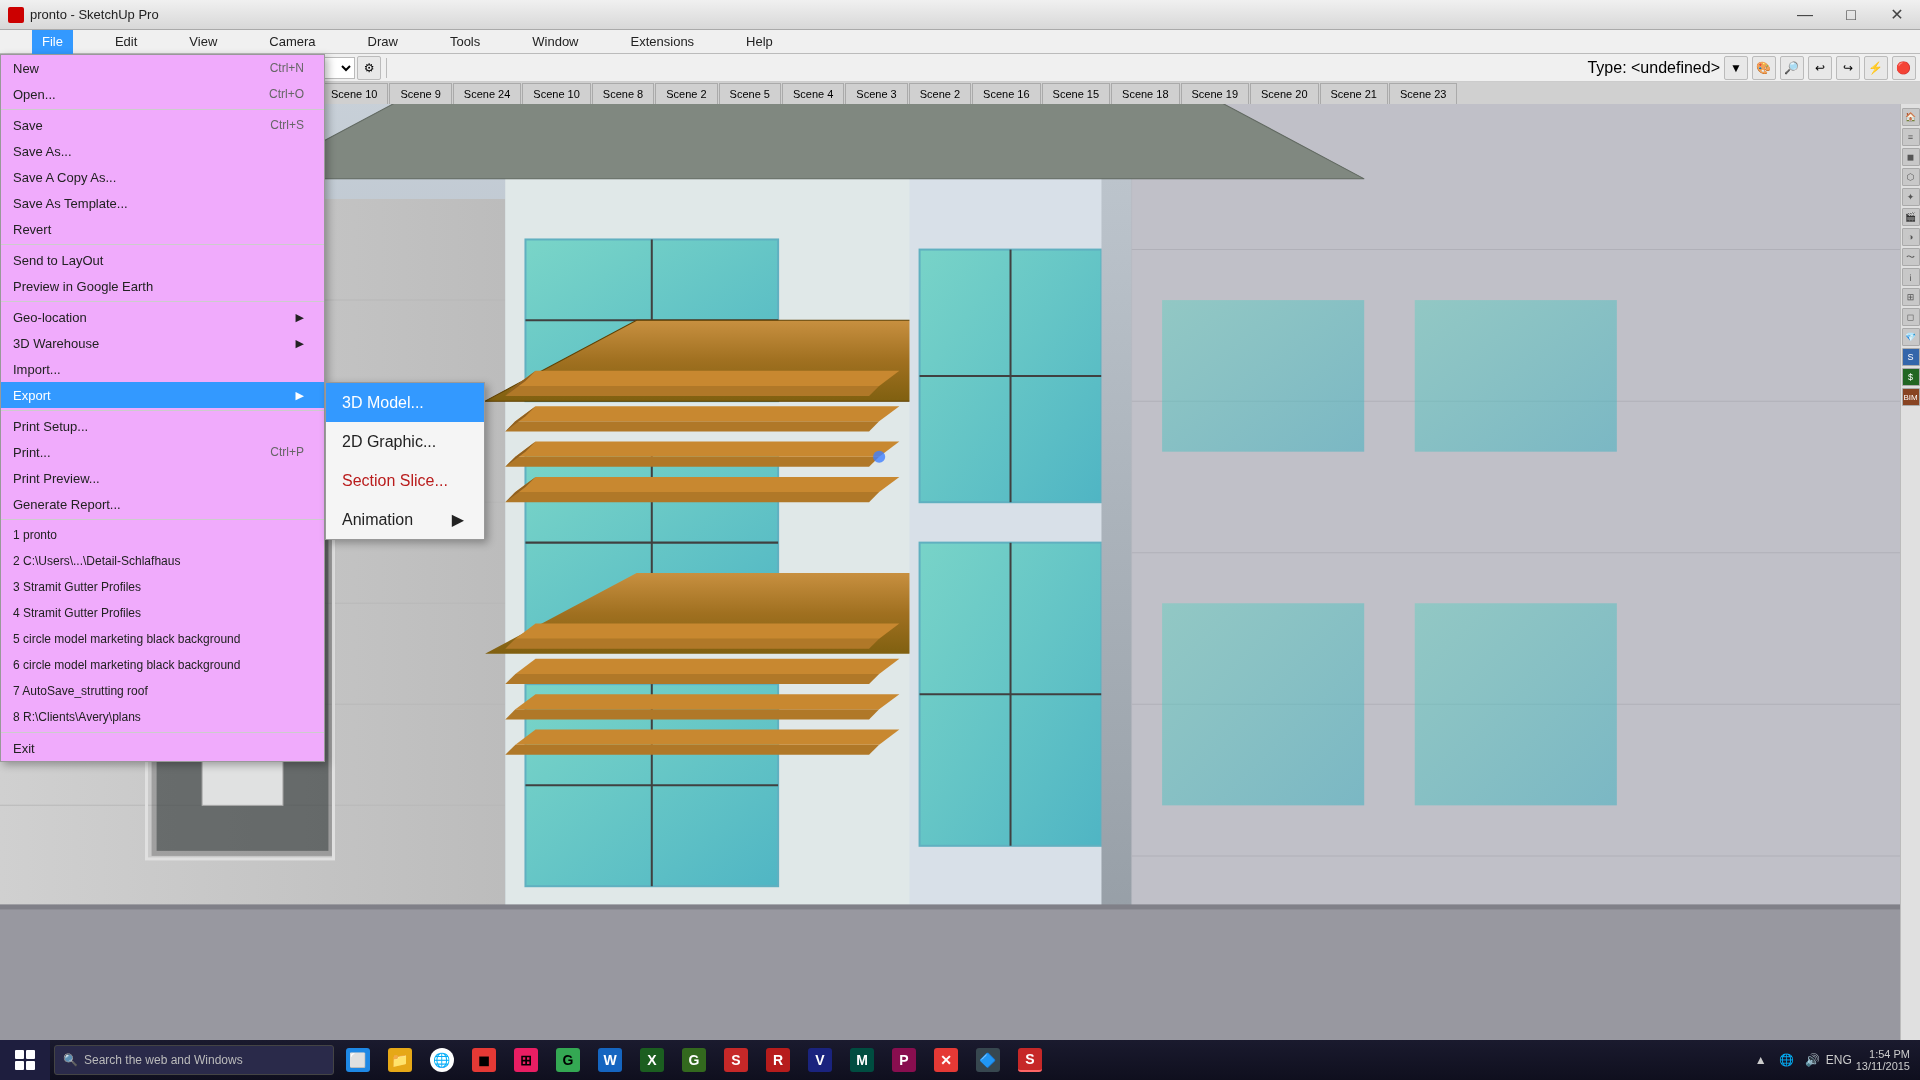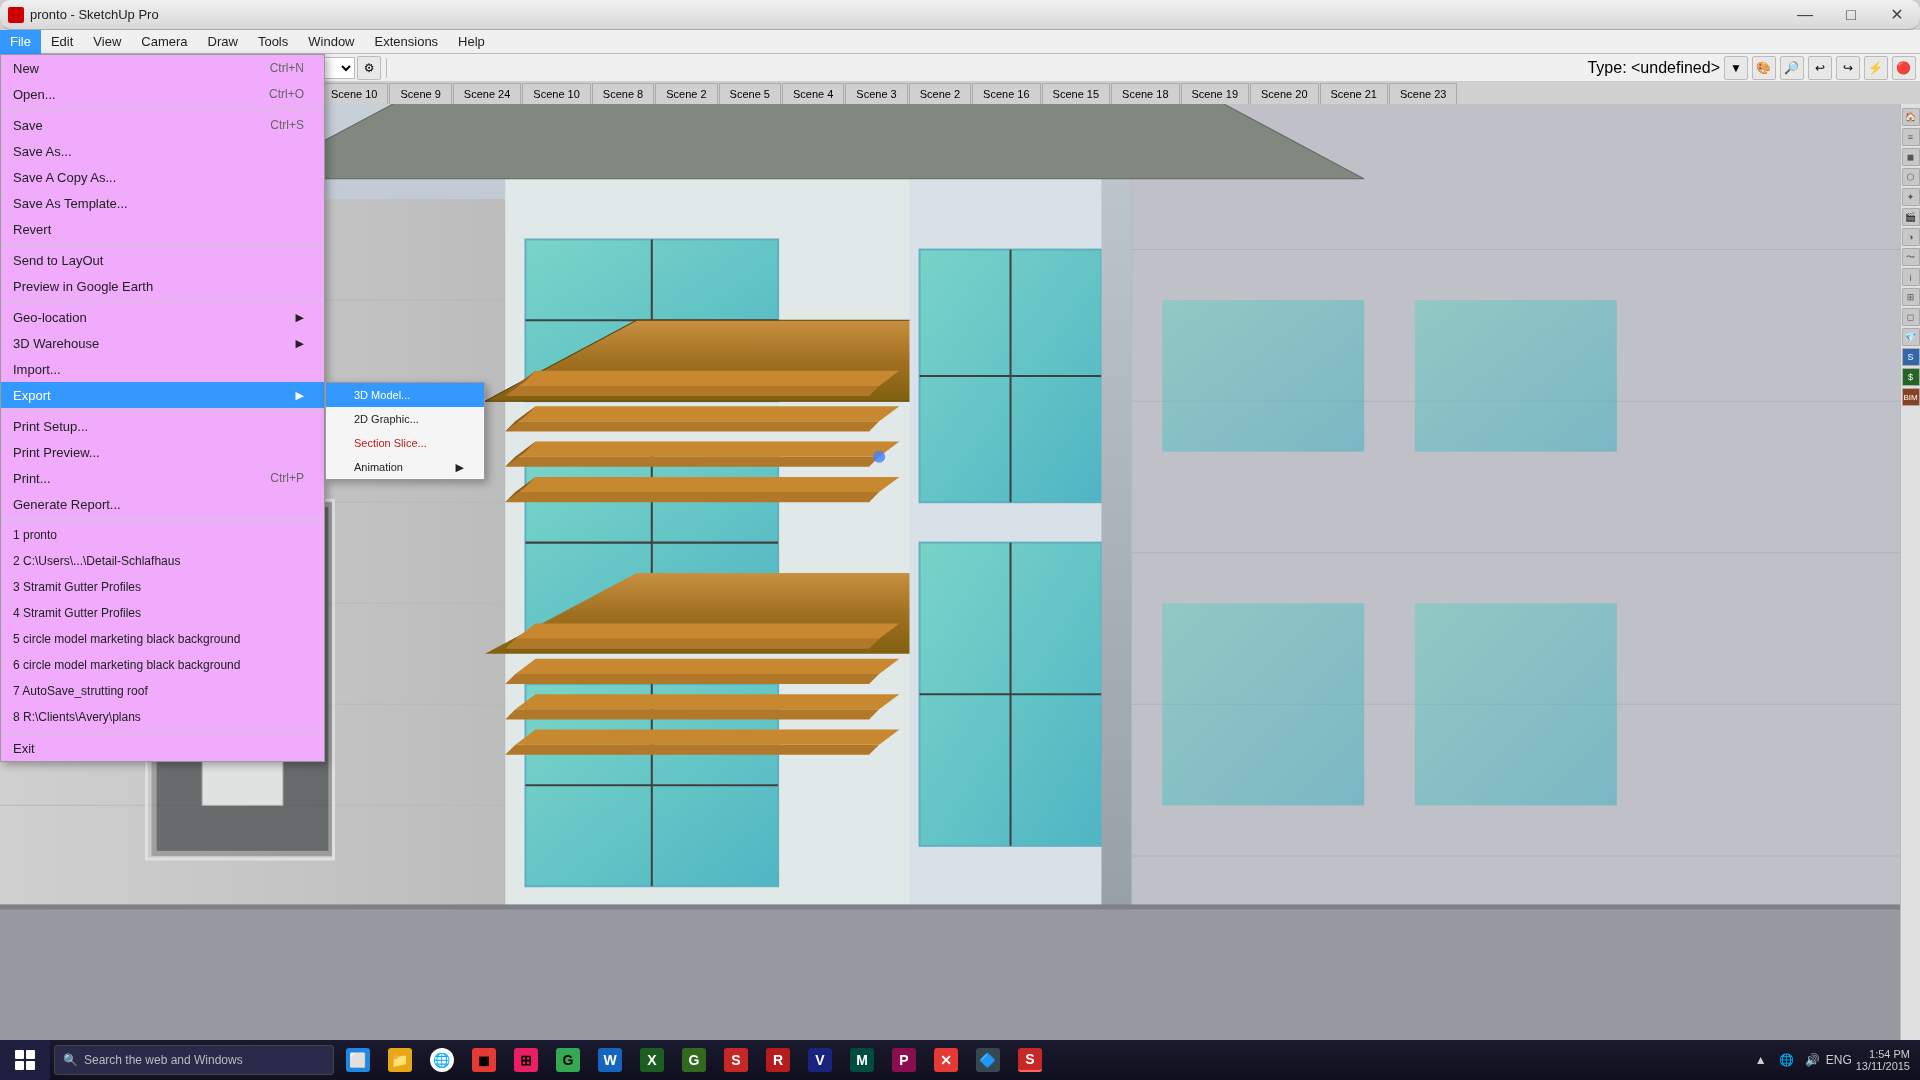--- a/index.html
+++ b/index.html
@@ -3,37 +3,37 @@
   <meta charset="utf-8">
   <style>
     * { margin: 0; padding: 0; box-sizing: border-box; }
     body { width: 1920px; height: 1080px; overflow: hidden; font-family: 'Segoe UI', Arial, sans-serif; font-size: 13px; background: #d0d0d0; position: relative; }
 
     
     #title-bar {
       position: absolute; top: 0; left: 0; width: 1920px; height: 30px;
       background: linear-gradient(to bottom, #f0f0f0, #d8d8d8);
       display: flex; align-items: center; justify-content: space-between;
-      border-bottom: 1px solid #aaa; z-index: 100; border-radius: 11px;
+      border-bottom: 1px solid #aaa; z-index: 100;
     }
     #title-bar-left { display: flex; align-items: center; gap: 6px; padding-left: 8px; }
     #title-bar-icon { width: 16px; height: 16px; background: #c00; border-radius: 2px; }
     #title-bar-text { font-size: 13px; color: #222; }
     #title-bar-controls { display: flex; align-items: center; height: 30px; }
     .title-btn { width: 46px; height: 30px; display: flex; align-items: center; justify-content: center; font-size: 16px; cursor: pointer; color: #444; }
 
     
     #menu-bar {
       position: absolute; top: 30px; left: 0; width: 1920px; height: 24px;
       background: #f0f0f0; display: flex; align-items: center;
       border-bottom: 1px solid #bbb; z-index: 100;
     }
     .menu-item {
       padding: 2px 10px; height: 24px; display: flex; align-items: center;
-      cursor: pointer; font-size: 13px; color: #222;
+      cursor: pointer; font-size: 13px; color: #222; margin-left: 32px;
     }
     .menu-item:hover, .menu-item.active { background: #3399ff; color: #fff; }
 
     
     #toolbar {
       position: absolute; top: 54px; left: 0; width: 1920px; height: 28px;
       background: #f0f0f0; display: flex; align-items: center; gap: 2px;
       border-bottom: 1px solid #ccc; padding: 0 4px; z-index: 100;
     }
     .toolbar-btn {
@@ -85,23 +85,23 @@
     .file-menu-arrow { font-size: 11px; }
     .recent-item { font-size: 12px; }
 
     
     #export-submenu {
       position: absolute; top: 54px; left: 325px; width: 160px;
       background: #f5f5f5; border: 1px solid #999; box-shadow: 3px 3px 8px rgba(0,0,0,0.3);
       z-index: 201;
     }
     .export-menu-item {
-      padding: 5px 20px 5px 28px; cursor: pointer; display: flex;
+      padding: 5px 20px 5px 16px; cursor: pointer; display: flex;
       justify-content: space-between; align-items: center; color: #222;
-      font-size: 11px; height: 24px;
+      font-size: 16px; height: 39px;
     }
     .export-menu-item.highlighted { background: #3399ff; color: #fff; }
     .export-menu-item.disabled { color: #b91c1c; cursor: default; }
     .export-menu-item.has-arrow { justify-content: space-between; }
 
     
     #right-panel {
       position: absolute; top: 104px; right: 0; width: 20px; bottom: 28px;
       background: #e0e0e0; border-left: 1px solid #bbb; z-index: 50;
       display: flex; flex-direction: column; align-items: center; padding-top: 4px; gap: 2px;
@@ -427,25 +427,25 @@
   </div>
   <div class="file-menu-item active">
     <span>Export</span>
     <span class="file-menu-arrow">▶</span>
   </div>
   <div class="file-menu-separator"></div>
   <div class="file-menu-item">
     <span>Print Setup...</span>
   </div>
   <div class="file-menu-item">
-    <span>Print Preview...</span>
-  </div>
-  <div class="file-menu-item">
     <span>Print...</span>
     <span class="file-menu-shortcut">Ctrl+P</span>
+  </div>
+  <div class="file-menu-item">
+    <span>Print Preview...</span>
   </div>
   <div class="file-menu-item">
     <span>Generate Report...</span>
   </div>
   <div class="file-menu-separator"></div>
   <div class="file-menu-item recent-item">
     <span>1 pronto</span>
   </div>
   <div class="file-menu-item recent-item">
     <span>2 C:\Users\...\Detail-Schlafhaus</span>

